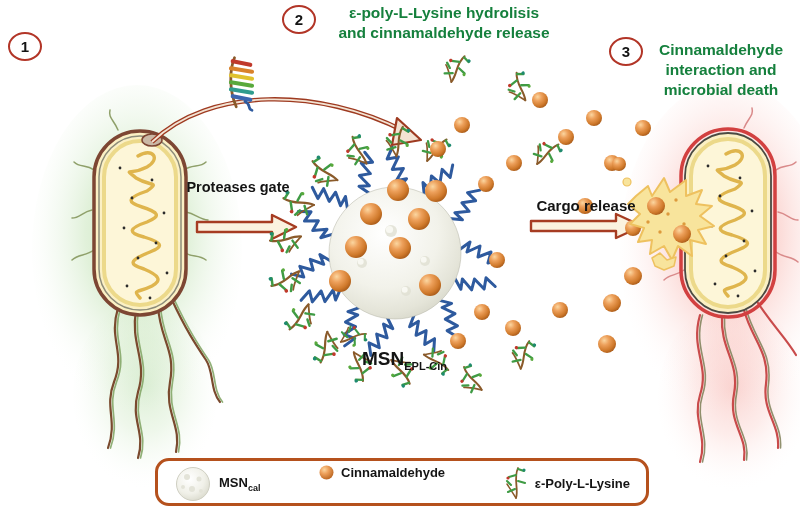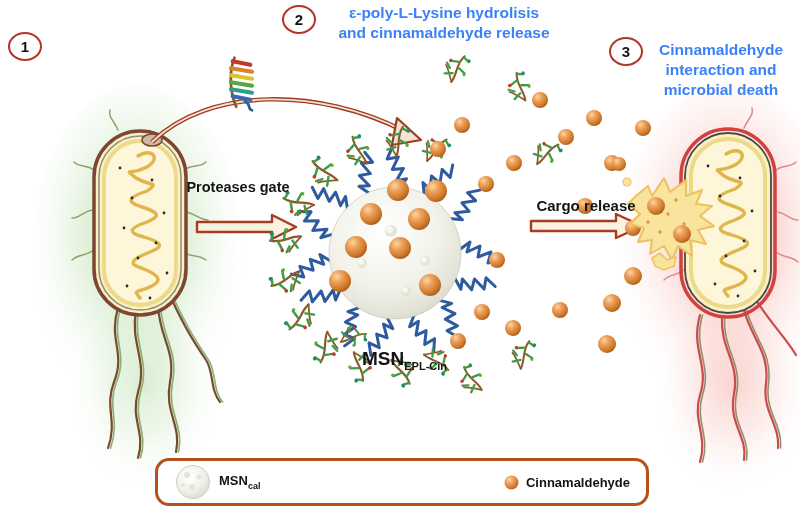--- a/index.html
+++ b/index.html
@@ -2,28 +2,28 @@
 <html><head>
 <meta charset="utf-8">
 <style>
   html,body{margin:0;padding:0;background:#fff;}
   #canvas{position:relative;width:800px;height:512px;background:#ffffff;overflow:hidden;
           font-family:"Liberation Sans", sans-serif;color:#1c1c1c;}
   #scene{position:absolute;left:0;top:0;}
   .step-badge{position:absolute;width:30px;height:25px;border:2.5px solid #b23527;border-radius:50%;
               background:#fff;display:flex;align-items:center;justify-content:center;
               font-weight:bold;font-size:15px;color:#141414;}
-  .step-label{position:absolute;font-weight:bold;font-size:15.5px;line-height:20px;color:#3b82f6;}
+  .step-label{position:absolute;font-weight:bold;font-size:15.5px;line-height:20px;color:#15803d;}
   .step-label.center{text-align:center;}
   .arrow-label{position:absolute;font-weight:bold;font-size:14.5px;line-height:19px;text-align:center;color:#141414;}
   .msn-label{position:absolute;font-weight:bold;font-size:19px;color:#141414;}
   .msn-label sub{font-size:11px;font-weight:bold;}
   #legend{position:absolute;left:155px;top:458px;width:494px;height:48px;background:#fff;
-          border:3px solid #b5511d;border-radius:14px;display:flex;align-items:center;
-          justify-content:space-between;padding:12px 16px;box-sizing:border-box;}
+          border:3px solid #b5511d;border-radius:14px;display:flex;align-items:flex-start;
+          justify-content:space-between;padding:4px 16px;box-sizing:border-box;}
   .lg-item{display:flex;align-items:center;gap:7px;}
   .lg-label{font-weight:bold;font-size:13px;color:#141414;white-space:nowrap;}
   .lg-label sub{font-size:9px;}
 </style>
 </head>
 <body>
 
 <div id="canvas">
 
 <svg id="scene" width="800" height="512" viewBox="0 0 800 512">
@@ -329,16 +329,28 @@
           <stop offset="0%" stop-color="#fbd6a0"></stop>
               <stop offset="40%" stop-color="#eda05b"></stop>
               <stop offset="100%" stop-color="#b9641f"></stop>
         </radialGradient>
       </defs>
       <circle cx="7.5" cy="7.5" r="7" fill="url(#lgB)"></circle>
     </svg>
     <span class="lg-label">Cinnamaldehyde</span>
   </div>
 
+  <div class="lg-item">
+    <svg width="24" height="36" viewBox="0 0 24 36">
+      <g fill="none" stroke-linecap="round">
+        <path d="M12,33 C15,24 9,14 14,3" stroke="#8a5a2a" stroke-width="1.8"></path>
+        <path d="M12,33 C8,27 5,22 3,19" stroke="#8a5a2a" stroke-width="1.5"></path>
+        <path d="M14,4 l6,2 M12,10 l-7,2 M14,16 l7,2 M11,24 l-7,3 M7,20 l-4,-4" stroke="#3f9b44" stroke-width="2.1"></path>
+        <circle cx="20" cy="5" r="1.6" fill="#1f8a70" stroke="none"></circle>
+        <circle cx="4" cy="13" r="1.6" fill="#c0392b" stroke="none"></circle>
+      </g>
+    </svg>
+    <span class="lg-label">ε-Poly-L-Lysine</span>
+  </div>
 
 </div>
 
 </div>
 
 </body></html>

